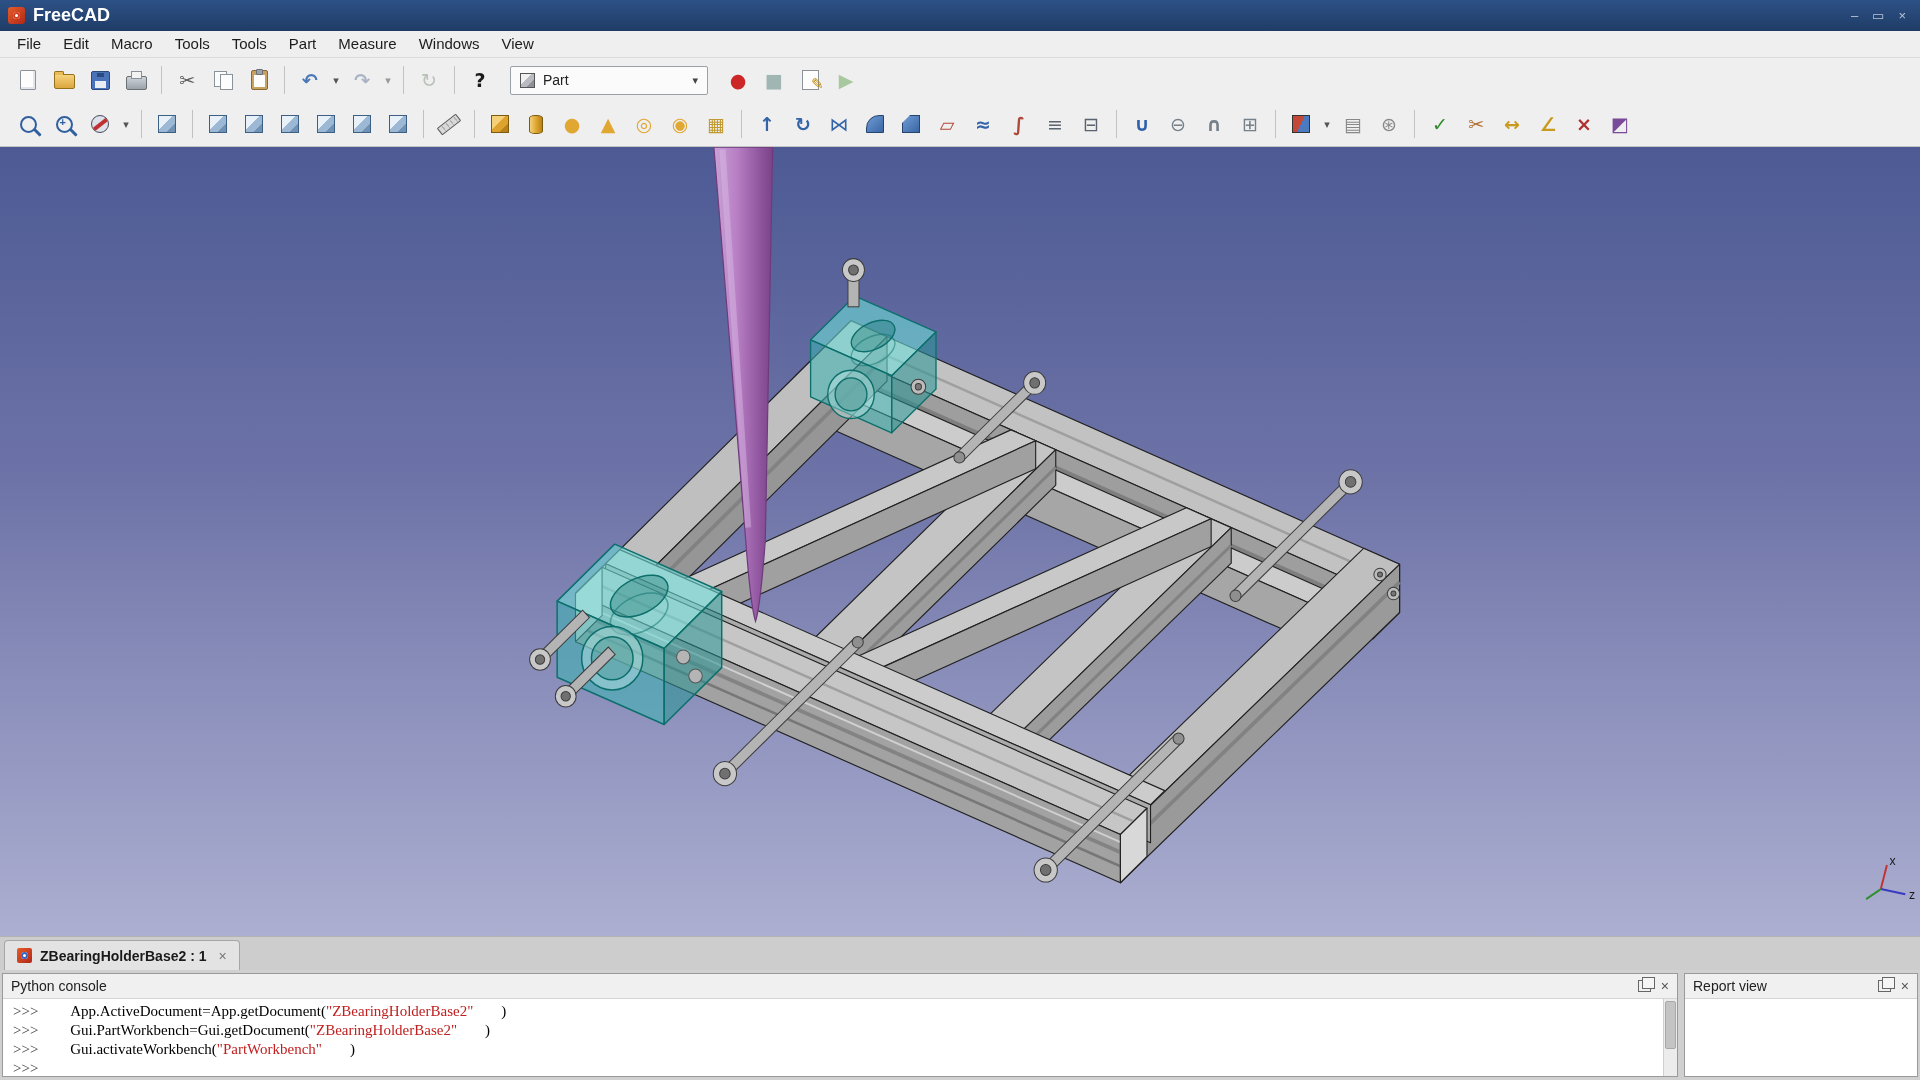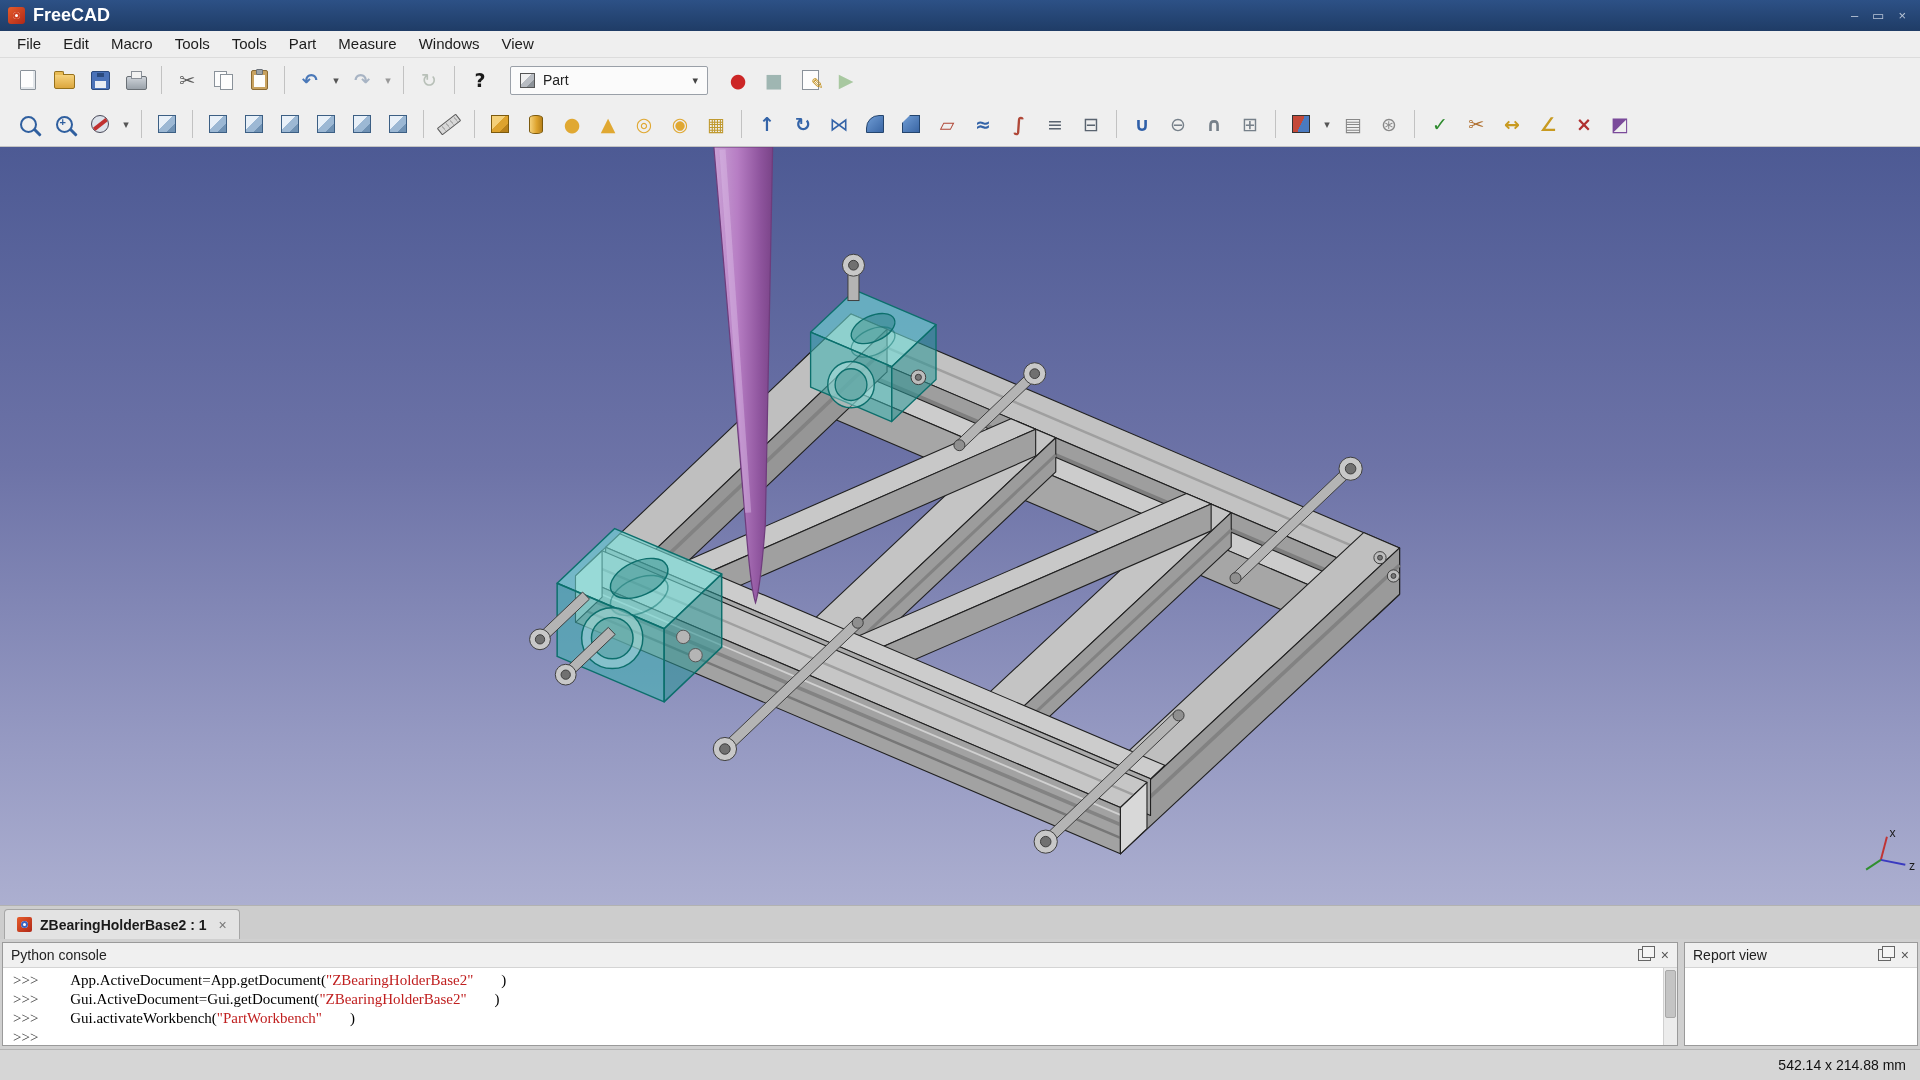--- a/index.html
+++ b/index.html
@@ -521,38 +521,35 @@
       <div class="panel-header">
         <span class="panel-title">Python console</span>
         <span class="panel-tools">
           <span class="icon-float"></span>
           <span class="panel-close">×</span>
         </span>
       </div>
       <div class="panel-body">
         <div class="pc-lines" id="console-lines">
             <div class="pc-line"><span class="pc-prompt">&gt;&gt;&gt; </span><span class="pc-code">App.ActiveDocument=App.getDocument(</span><span class="pc-string">"ZBearingHolderBase2"</span><span class="pc-code">)</span></div>
-            <div class="pc-line"><span class="pc-prompt">&gt;&gt;&gt; </span><span class="pc-code">Gui.ActiveDocument=Gui.getDocument(</span><span class="pc-string">"ZBearingHolderBase2"</span><span class="pc-code">)</span></div>
+            <div class="pc-line"><span class="pc-prompt">&gt;&gt;&gt; </span><span class="pc-code">Gui.PartWorkbench=Gui.getDocument(</span><span class="pc-string">"ZBearingHolderBase2"</span><span class="pc-code">)</span></div>
             <div class="pc-line"><span class="pc-prompt">&gt;&gt;&gt; </span><span class="pc-code">Gui.activateWorkbench(</span><span class="pc-string">"PartWorkbench"</span><span class="pc-code">)</span></div>
             <div class="pc-line"><span class="pc-prompt">&gt;&gt;&gt;</span></div>
           </div>
         <div class="pc-scroll">
           <div class="pc-thumb"></div>
         </div>
       </div>
     </div>
     <div class="panel panel-report">
       <div class="panel-header">
         <span class="panel-title">Report view</span>
         <span class="panel-tools">
           <span class="icon-float"></span>
           <span class="panel-close">×</span>
         </span>
       </div>
       <div class="panel-body"></div>
     </div>
   </div>
 
-  <div class="statusbar">
-    <span class="status-dims">542.14 x 214.88 mm</span>
-  </div>
 
 </div>
 
 </body></html>

